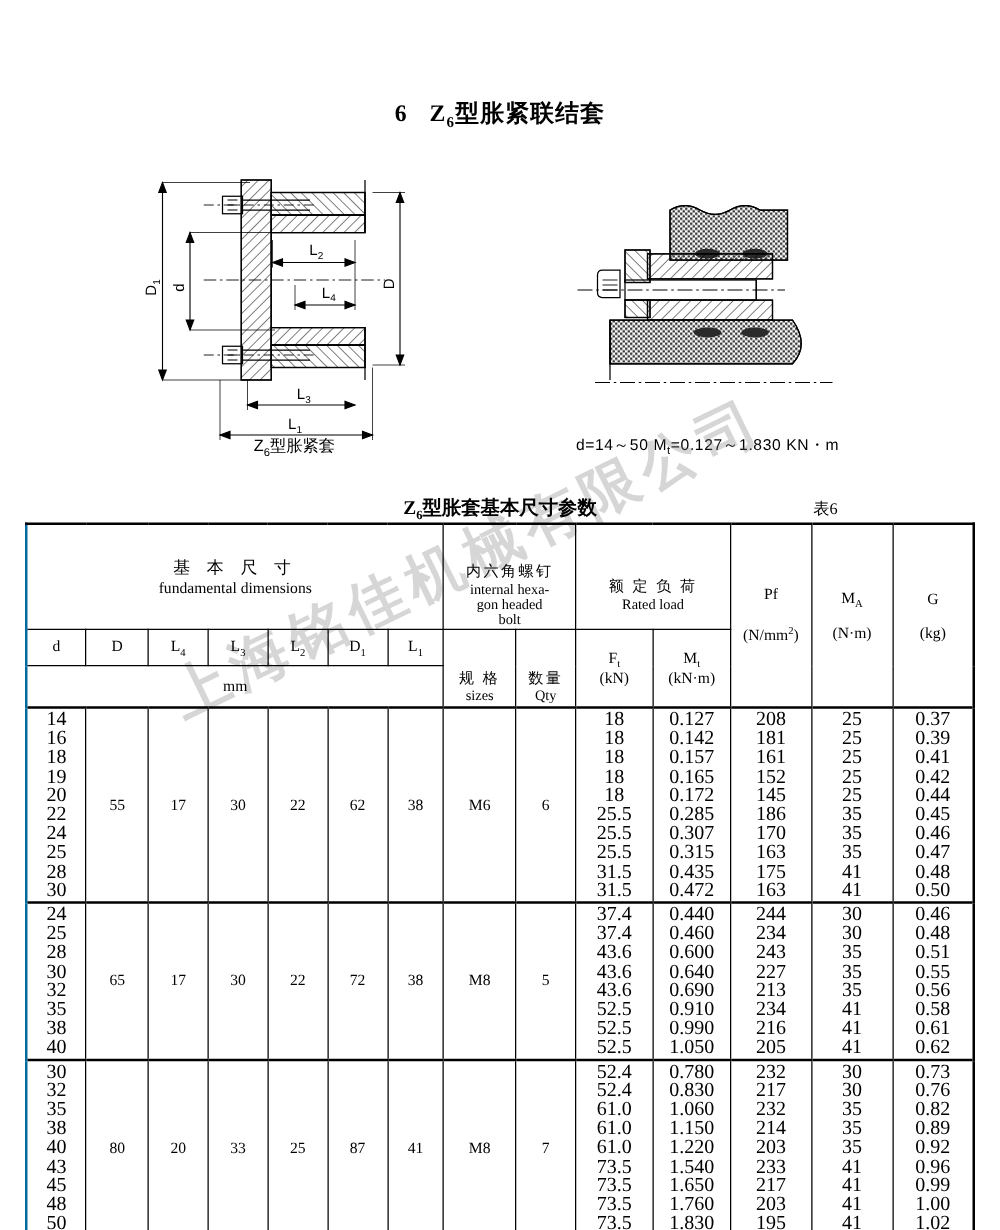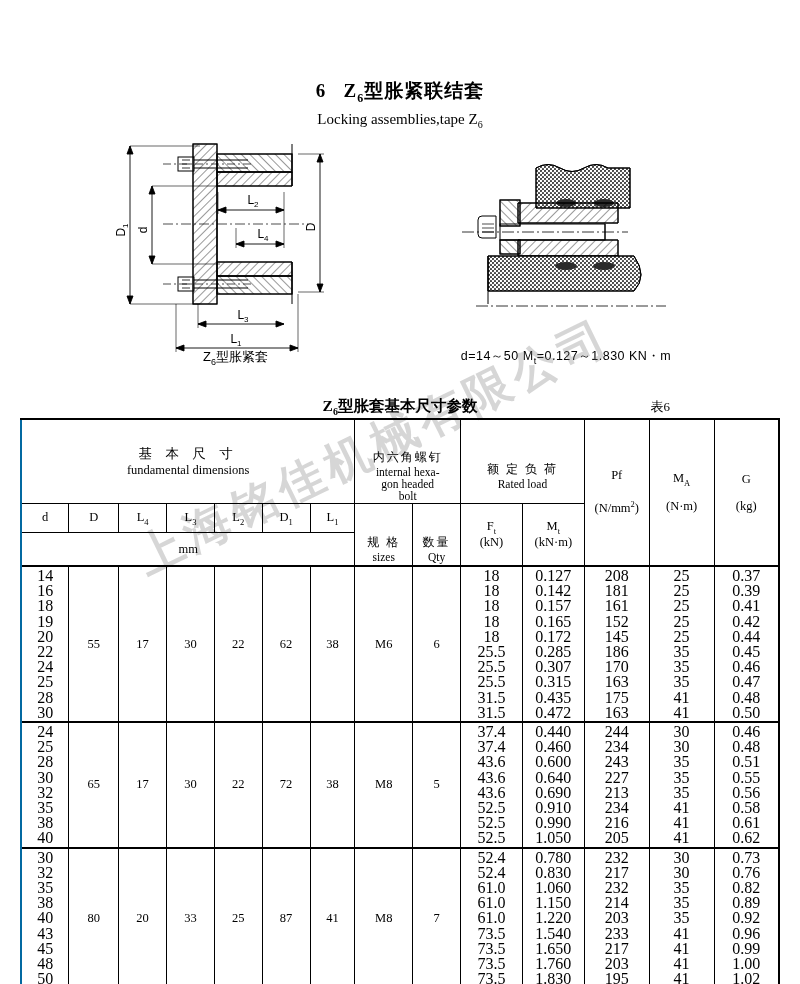--- a/index.html
+++ b/index.html
@@ -80,23 +80,20 @@
 </style>
 </head>
 <body>
 
 <div class="page">
 
   <div class="title-block">
     <div class="title-cn">
       <span>6</span>&nbsp;&nbsp;
       <span>Z</span><span class="sub">6</span><span>型胀紧联结套</span>
-    </div>
-    <div class="title-en">
-      <span>Locking assemblies,tape Z</span><span class="sub">6</span>
     </div>
   </div>
 
   <div class="drawing-left">
     <svg width="255" height="240" viewBox="0 0 255 240">
       <defs>
         <pattern id="h1" width="6" height="6" patternUnits="userSpaceOnUse" patternTransform="rotate(45)">
           <line x1="0" y1="0" x2="0" y2="6" stroke="#000" stroke-width="0.8"></line>
         </pattern>
         <pattern id="h2" width="6" height="6" patternUnits="userSpaceOnUse" patternTransform="rotate(-45)">

